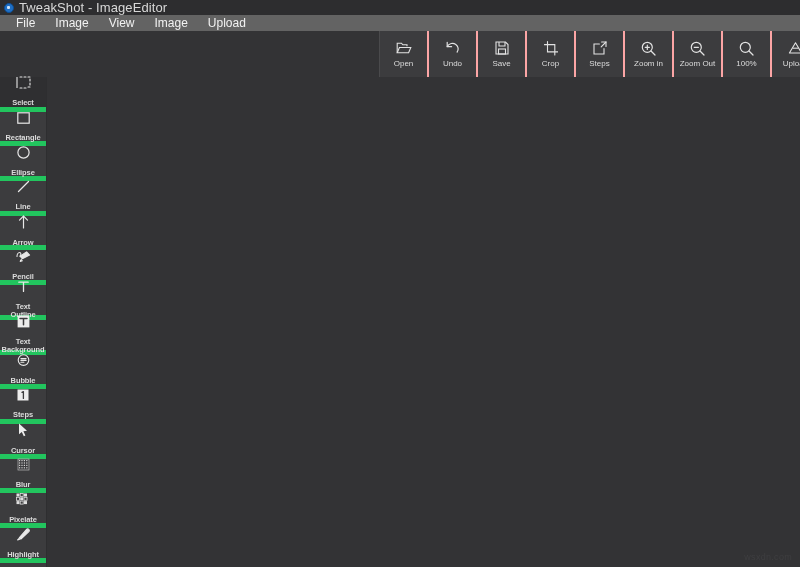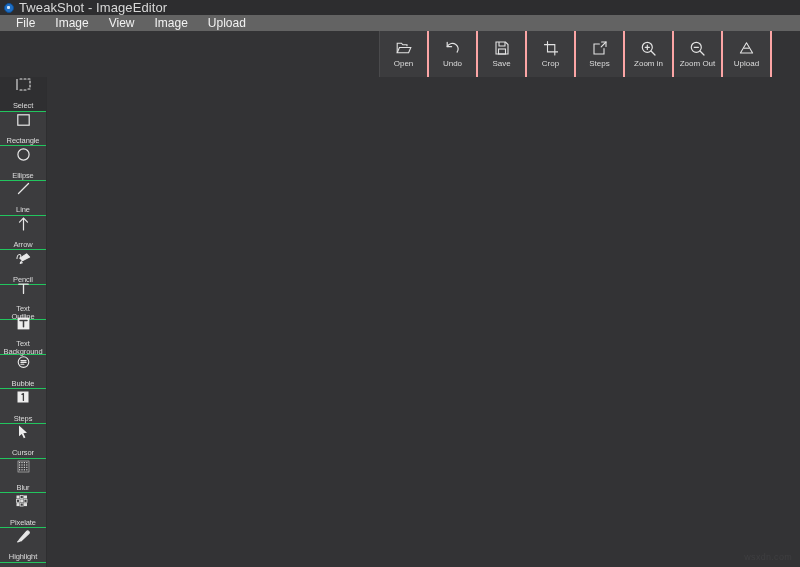--- a/index.html
+++ b/index.html
@@ -137,24 +137,25 @@
     border-right: 1px solid #2e2e30;
     box-sizing: border-box;
   }
   .sb-item {
     height: 34.7px;
     display: flex;
     flex-direction: column;
     align-items: center;
     justify-content: center;
     gap: 10px;
-    border-bottom: 1px solid #22c55e;
+    border-bottom: 5px solid #22c55e;
     box-sizing: border-box;
     cursor: default;
     background: #3c3c3e;
+    font-weight: bold;
   }
   .sb-item.active { background: #2f2f31; }
   .sb-ico {
     height: 15px;
     display: flex;
     align-items: center;
     justify-content: center;
   }
   .sb-ico svg { display: block; }
   .sb-label {
@@ -279,20 +280,29 @@
           <span class="tb-ico">
             <svg width="15" height="15" viewBox="0 0 15 15" fill="none" stroke="#e2e2e2" stroke-width="1.2" stroke-linecap="round">
               <circle cx="6.3" cy="6.3" r="5"></circle>
               <path d="M10 10l4 4"></path>
               <path d="M4.2 6.3h4.2"></path>
             </svg>
           </span>
           <span class="tb-label">Zoom Out</span>
         </div>
 
+        <div class="tb-btn">
+          <span class="tb-ico">
+            <svg width="15" height="15" viewBox="0 0 15 15" fill="none" stroke="#e2e2e2" stroke-width="1.2" stroke-linecap="round">
+              <circle cx="6.3" cy="6.3" r="5"></circle>
+              <path d="M10 10l4 4"></path>
+            </svg>
+          </span>
+          <span class="tb-label">100%</span>
+        </div>
 
         <div class="tb-btn">
           <span class="tb-ico">
             <svg width="15" height="14" viewBox="0 0 15 14" fill="none" stroke="#e2e2e2" stroke-width="1.1" stroke-linejoin="round">
               <path d="M7.5 1.8L13.6 12H1.4z"></path>
               <path d="M4.6 7.2h5.8"></path>
             </svg>
           </span>
 
           <span class="tb-label">Upload</span>

